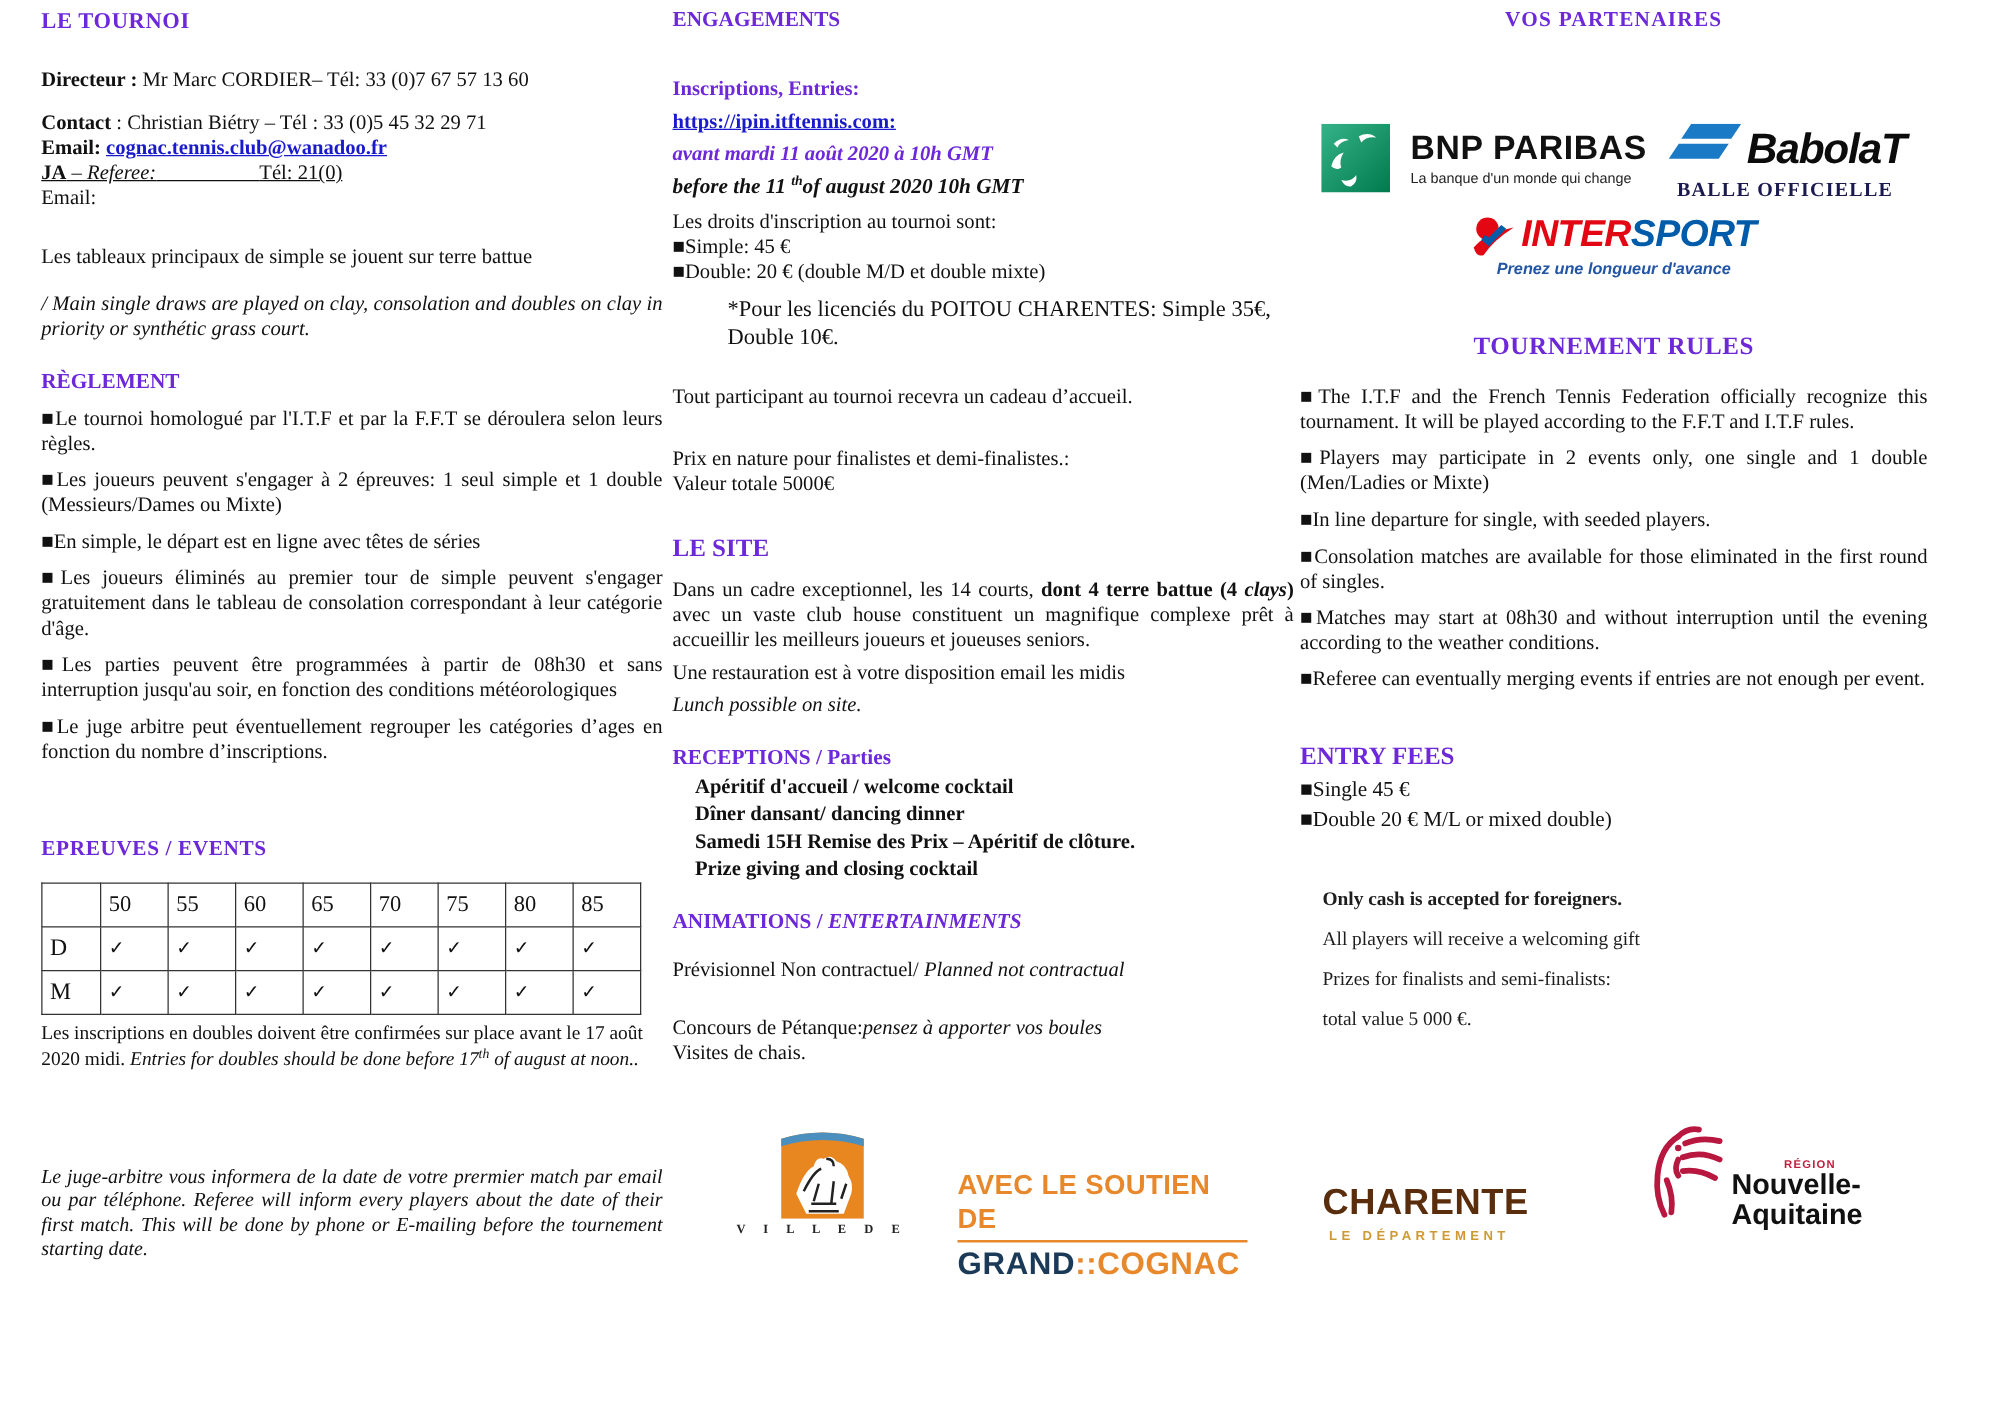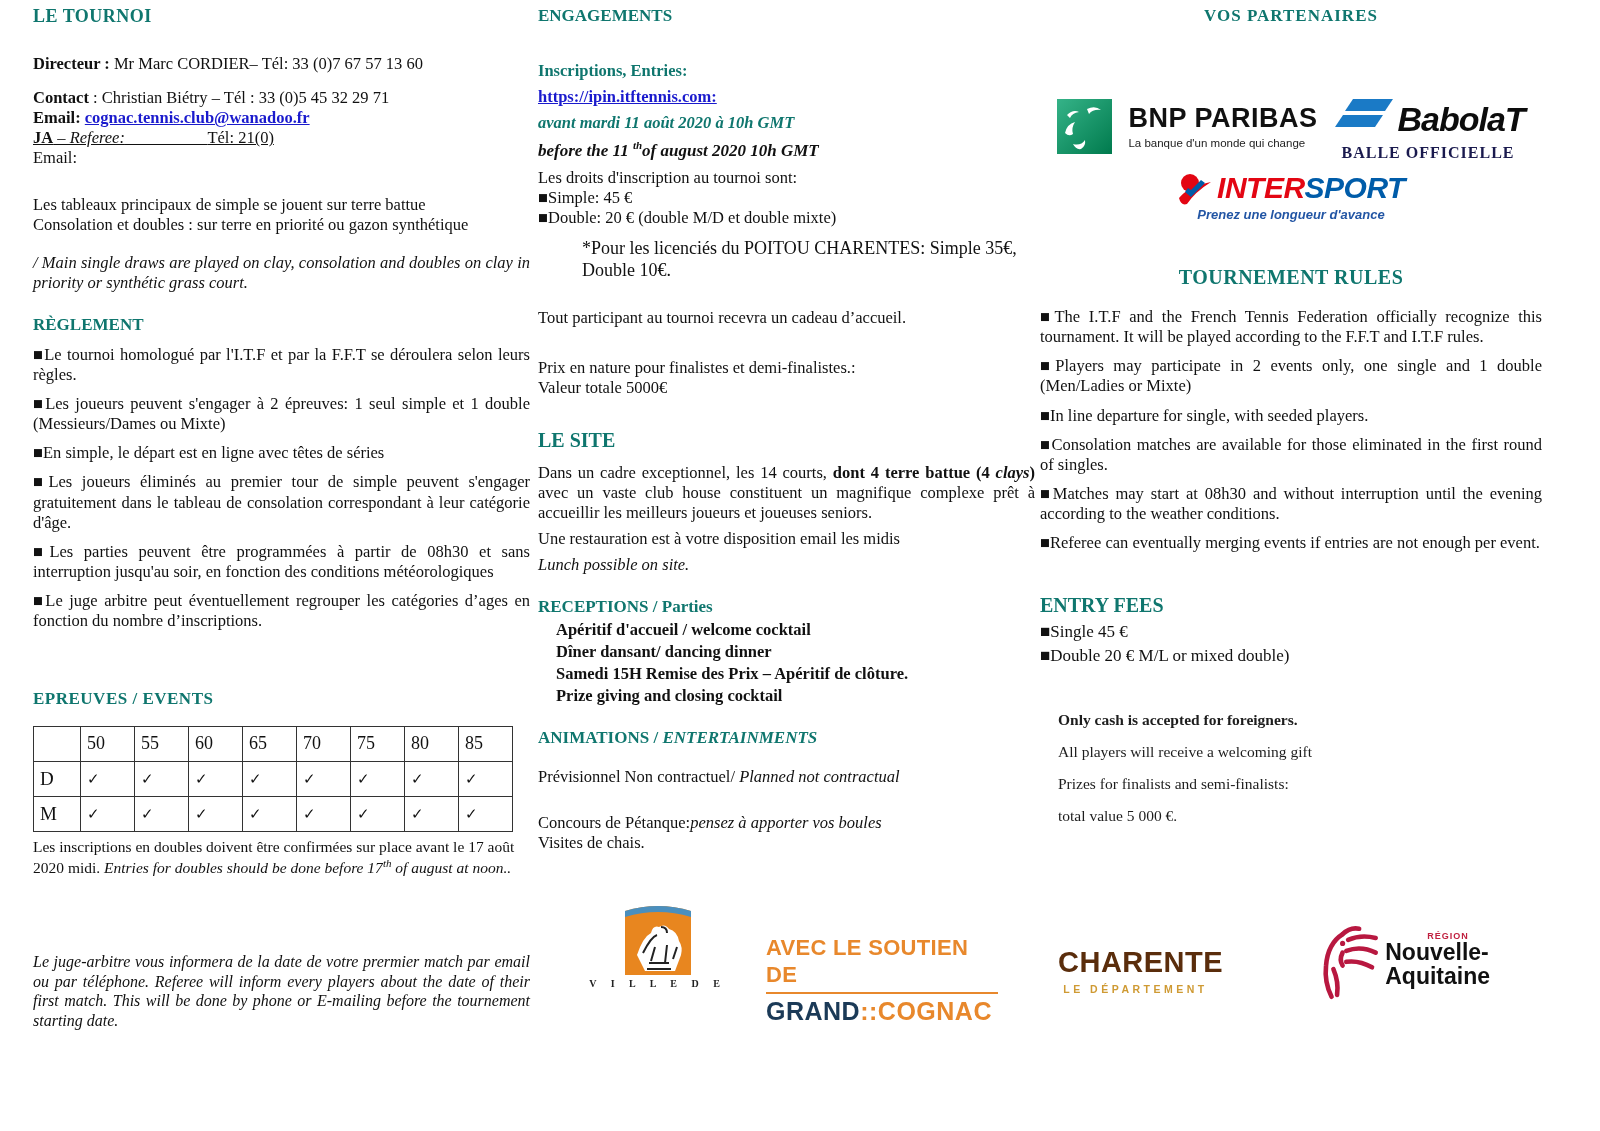--- a/index.html
+++ b/index.html
@@ -7,21 +7,21 @@
   .page {
     position:relative; width:1600px; height:1131px; background:#fff;
     font-family:"Liberation Serif","DejaVu Serif",serif;
     color:#111; font-size:16.5px; line-height:1.22; overflow:hidden;
   }
   .col { position:absolute; top:6px; }
   .col-left  { left:33px;  width:497px; }
   .col-mid   { left:538px; width:497px; }
   .col-right { left:1040px; width:502px; }
 
-  .h-green { color:#0f766e; font-weight:bold; }
+  .h-green { color:#6d28d9; font-weight:bold; }
   .h1 { font-size:18px; letter-spacing:.5px; }
   .h2 { font-size:17px; }
   .h-big { font-size:20px; }
   .center { text-align:center; }
   .just { text-align:justify; }
   .b { font-weight:bold; }
   .i { font-style:italic; }
   .link { color:#1a1acd; font-weight:bold; text-decoration:underline; cursor:pointer; }
   .uline { text-decoration:underline; }
   p { margin:0; }
@@ -72,21 +72,21 @@
   .cognac-big { font-size:30px; letter-spacing:8px; color:#1a1a1a; margin-top:0; }
   .grandcognac-logo { left:766px; top:935px; width:232px; font-family:"Liberation Sans",sans-serif; }
   .gc-l1 { color:#e8882c; font-weight:bold; font-size:22px; letter-spacing:.3px; }
   .gc-rule { border-top:2px solid #e8882c; margin:3px 0 2px 0; }
   .gc-l2 { font-size:25px; font-weight:bold; letter-spacing:.5px; }
   .gc-dark { color:#1b3a57; }
   .gc-orange { color:#e8882c; }
   .charente-logo { left:1058px; top:945px; width:155px; text-align:center; font-family:"Liberation Sans",sans-serif; }
   .charente-name { color:#5a2d0c; font-weight:bold; font-size:29px; letter-spacing:.5px; }
   .charente-tag { color:#cf9a33; font-size:10.5px; font-weight:bold; letter-spacing:3.5px; margin-top:3px; }
-  .na-logo { left:1315px; top:912px; width:175px; display:flex; align-items:center; gap:4px; }
+  .na-logo { left:1315px; top:887px; width:175px; display:flex; align-items:flex-end; gap:4px; }
   .na-text { font-family:"Liberation Sans",sans-serif; line-height:1.02; }
   .na-region { color:#c0203f; font-size:9px; font-weight:bold; letter-spacing:1px; margin-left:42px; }
   .na-l1, .na-l2 { color:#111; font-weight:bold; font-size:23px; }
 
   .receptions-block { margin-left:18px; }
   .receptions-block p { margin-top:2px; }
 </style>
 </head>
 <body>
 
@@ -99,21 +99,20 @@
 
     <p class="mt14"><span class="b">Contact</span><span> :  Christian Biétry – Tél : 33 (0)5 45 32 29 71</span></p>
 
     <p><span class="b">Email: </span><a class="link">cognac.tennis.club@wanadoo.fr</a></p>
 
     <p><span class="uline"><span class="b">JA</span><span class="i"> – Referee:</span><span>&nbsp;&nbsp;&nbsp;&nbsp;&nbsp;&nbsp;&nbsp;&nbsp;&nbsp;&nbsp;&nbsp;&nbsp;&nbsp;&nbsp;&nbsp;&nbsp;&nbsp;&nbsp;&nbsp;&nbsp;</span><span>Tél: 21(0)</span></span></p>
 
     <p>Email:</p>
 
     <p class="mt26">Les tableaux principaux de simple se jouent sur terre battue</p>
-    <p>Consolation et doubles : sur terre en priorité ou gazon synthétique</p>
 
     <p class="mt18 i just"> / Main single draws are played on clay, consolation and doubles on clay in priority or synthétic grass court.</p>
 
     <p class="h-green h2 mt22">RÈGLEMENT</p>
 
     <p class="bullet mt14">■Le tournoi homologué par l'I.T.F et par la F.F.T se déroulera selon leurs règles.</p>
     <p class="bullet">■Les joueurs peuvent s'engager à 2 épreuves: 1 seul simple et 1 double (Messieurs/Dames ou Mixte)</p>
     <p class="bullet">■En simple, le départ est en ligne avec têtes de séries</p>
     <p class="bullet">■Les joueurs éliminés au premier tour de simple peuvent s'engager gratuitement dans le tableau de consolation correspondant à leur catégorie  d'âge.</p>
     <p class="bullet">■Les parties peuvent être programmées à partir de 08h30 et sans interruption jusqu'au soir, en fonction des conditions météorologiques</p>

